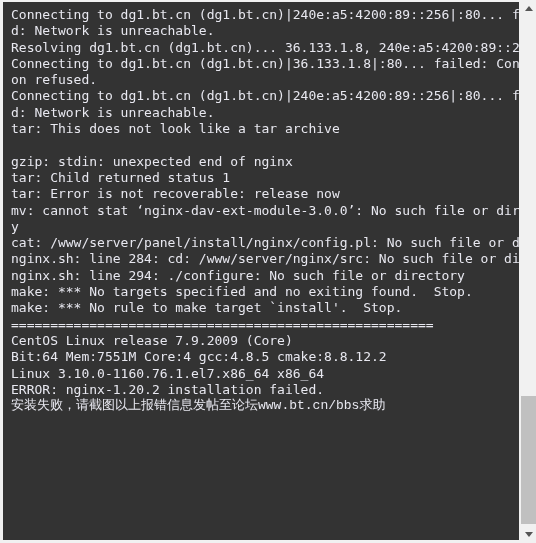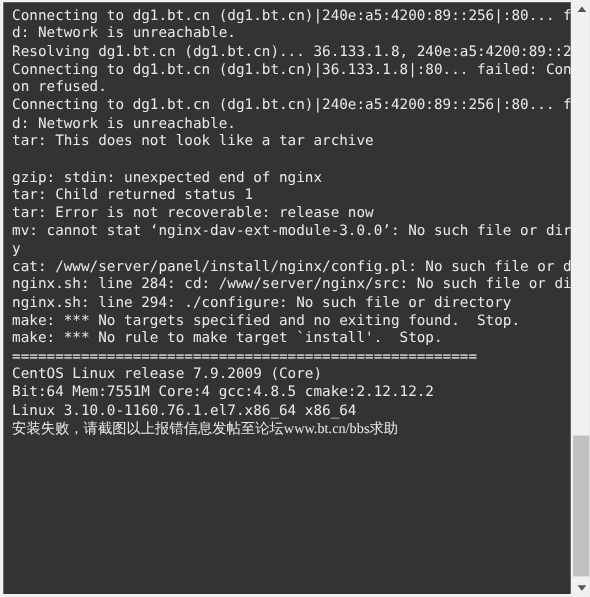--- a/index.html
+++ b/index.html
@@ -42,21 +42,21 @@
     line-height: 16.3px;
     font-size: 13px;
     font-family: "DejaVu Sans Mono", "Liberation Mono", monospace;
     color: #e8e8f0;
     white-space: pre;
     letter-spacing: 0px;
     -webkit-font-smoothing: none;
   }
   .line.blank { color: transparent; }
   .line.cjk {
-    font-family: Liberation Serif, serif;
+    font-family: Liberation Mono, monospace;
     font-size: 13px;
   }
   .line.sep { letter-spacing: 0px; }
   .bar { color: #c94b3b; }
 
   
   #scrollbar {
     position: absolute;
     right: 0;
     top: 0;
@@ -143,22 +143,23 @@
         <span class="line">tar: Error is not recoverable: release now</span>
         <span class="line">mv: cannot stat ‘nginx-dav-ext-module-3.0.0’: No such file or director</span>
         <span class="line">y</span>
         <span class="line">cat: /www/server/panel/install/nginx/config.pl: No such file or direct</span>
         <span class="line">nginx.sh: line 284: cd: /www/server/nginx/src: No such file or directo</span>
         <span class="line">nginx.sh: line 294: ./configure: No such file or directory</span>
         <span class="line">make: *** No targets specified and no exiting found.  Stop.</span>
         <span class="line">make: *** No rule to make target `install'.  Stop.</span>
         <span class="line sep">======================================================</span>
         <span class="line">CentOS Linux release 7.9.2009 (Core)</span>
-        <span class="line">Bit:64 Mem:7551M Core:4 gcc:4.8.5 cmake:2.12.12.2</span>
+        <span class="line">Bit:64 Mem:7551M Core:4 gcc:4.8.5 cmake:8.8.12.2</span>
         <span class="line">Linux 3.10.0-1160.76.1.el7.x86_64 x86_64</span>
+        <span class="line">ERROR: nginx-1.20.2 installation failed.</span>
       </div>
     <span class="line cjk">安装失败，请截图以上报错信息发帖至论坛www.bt.cn/bbs求助</span>
   </div>
 
   <div id="bottom-strip"></div>
 
   <div id="scrollbar">
     <div id="sb-up">
       <div class="arrow up"></div>
     </div>

